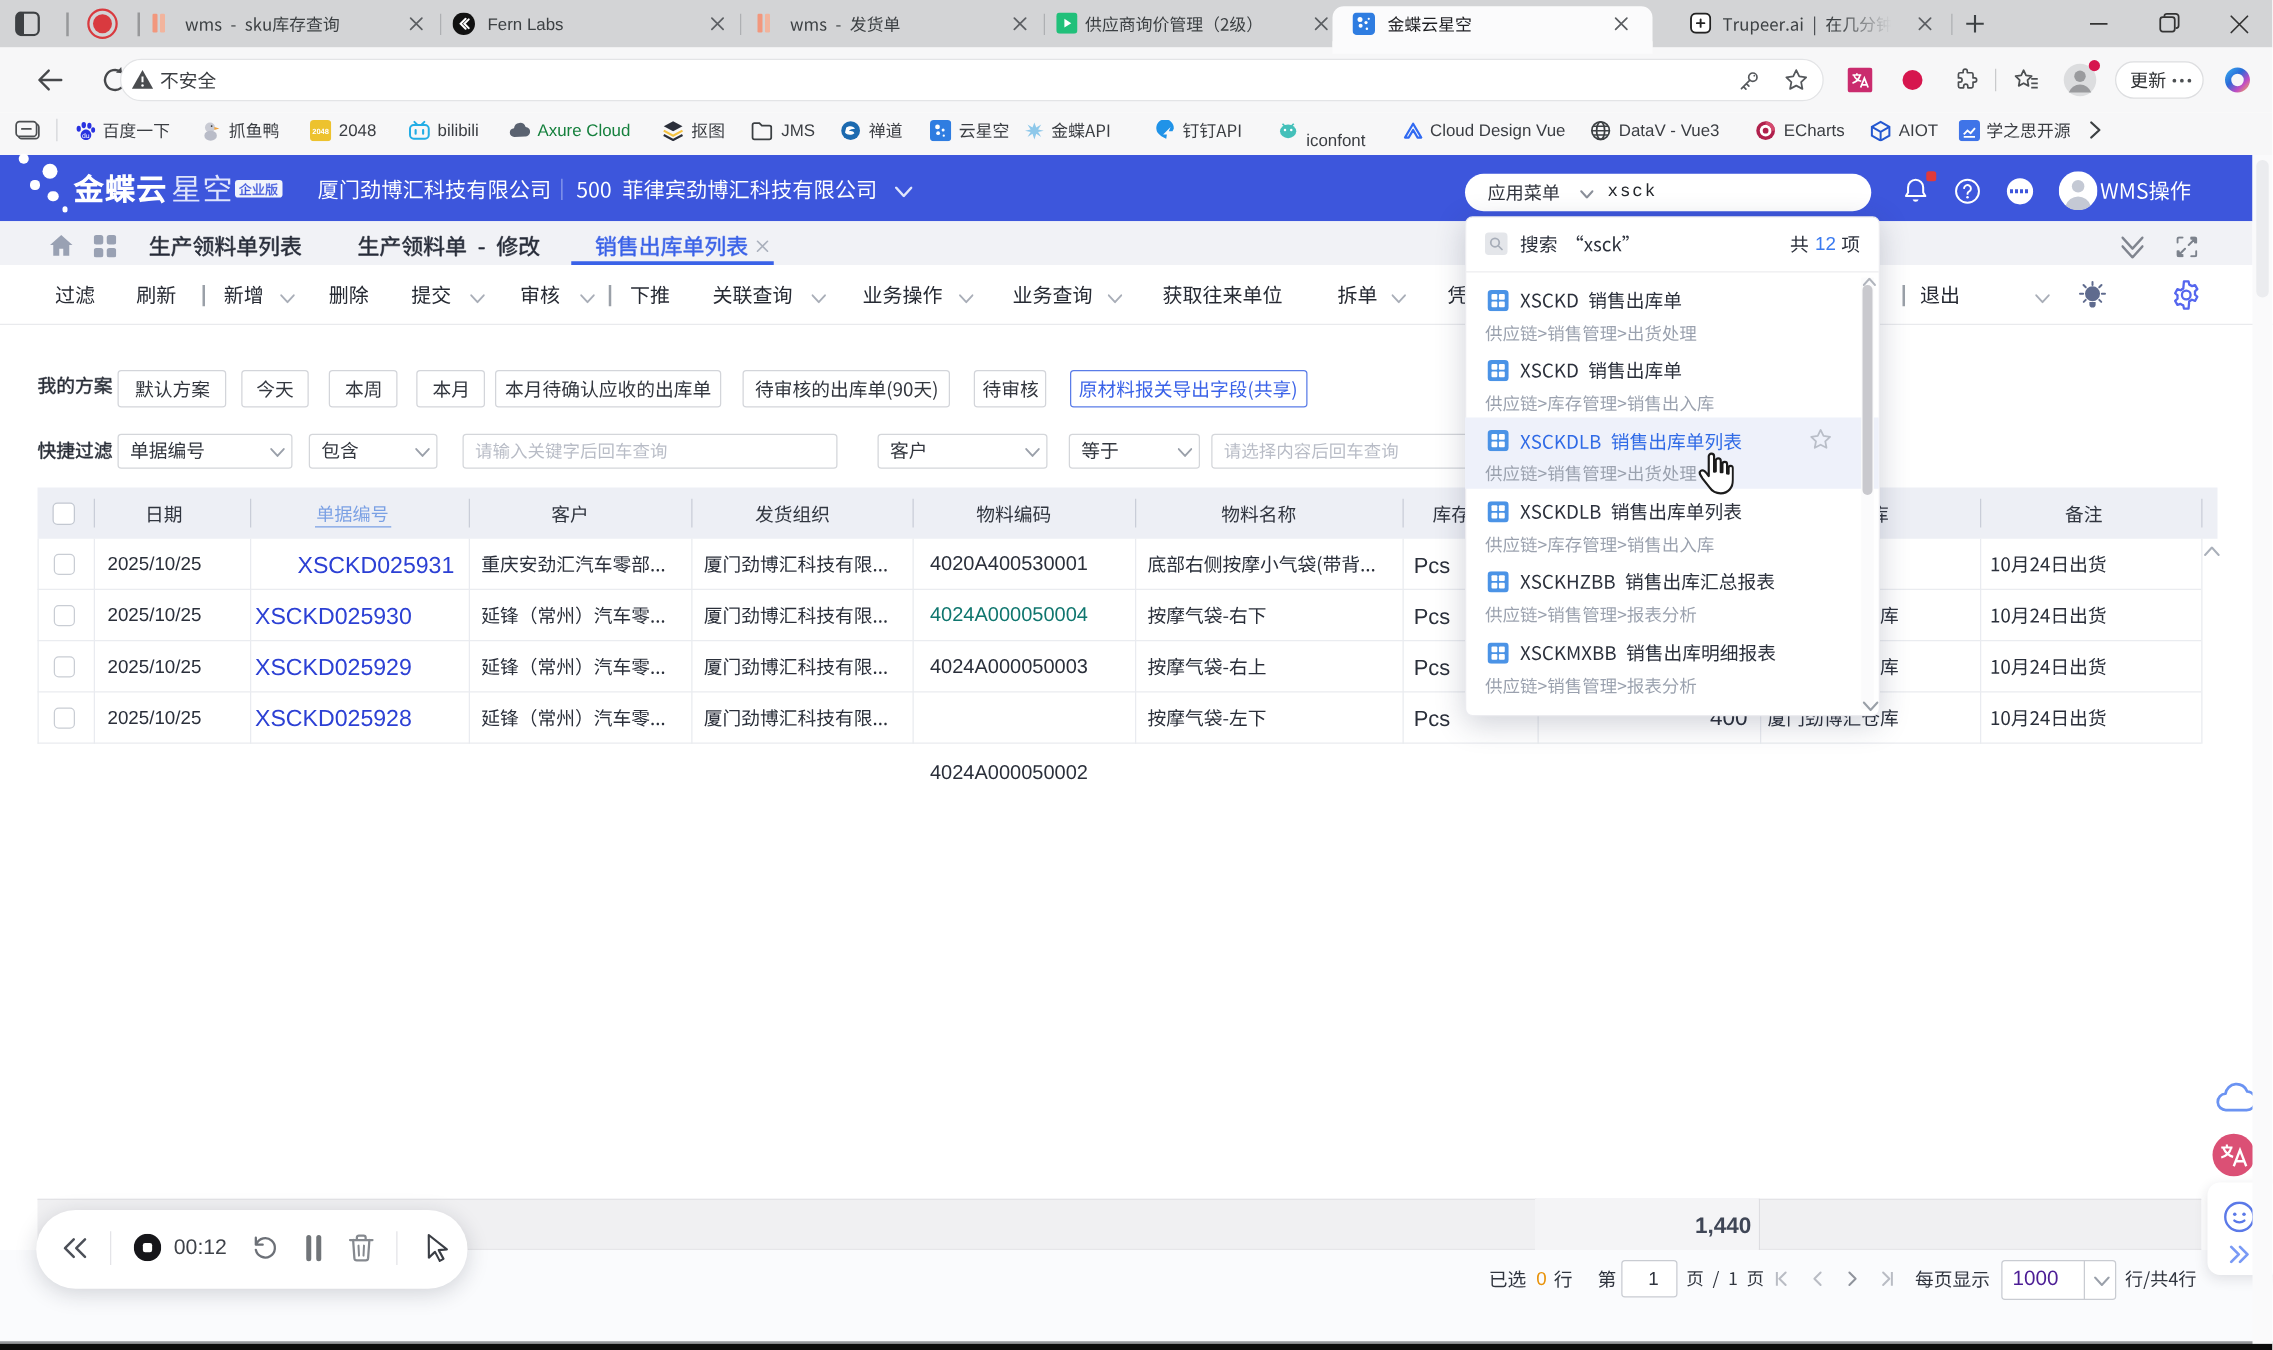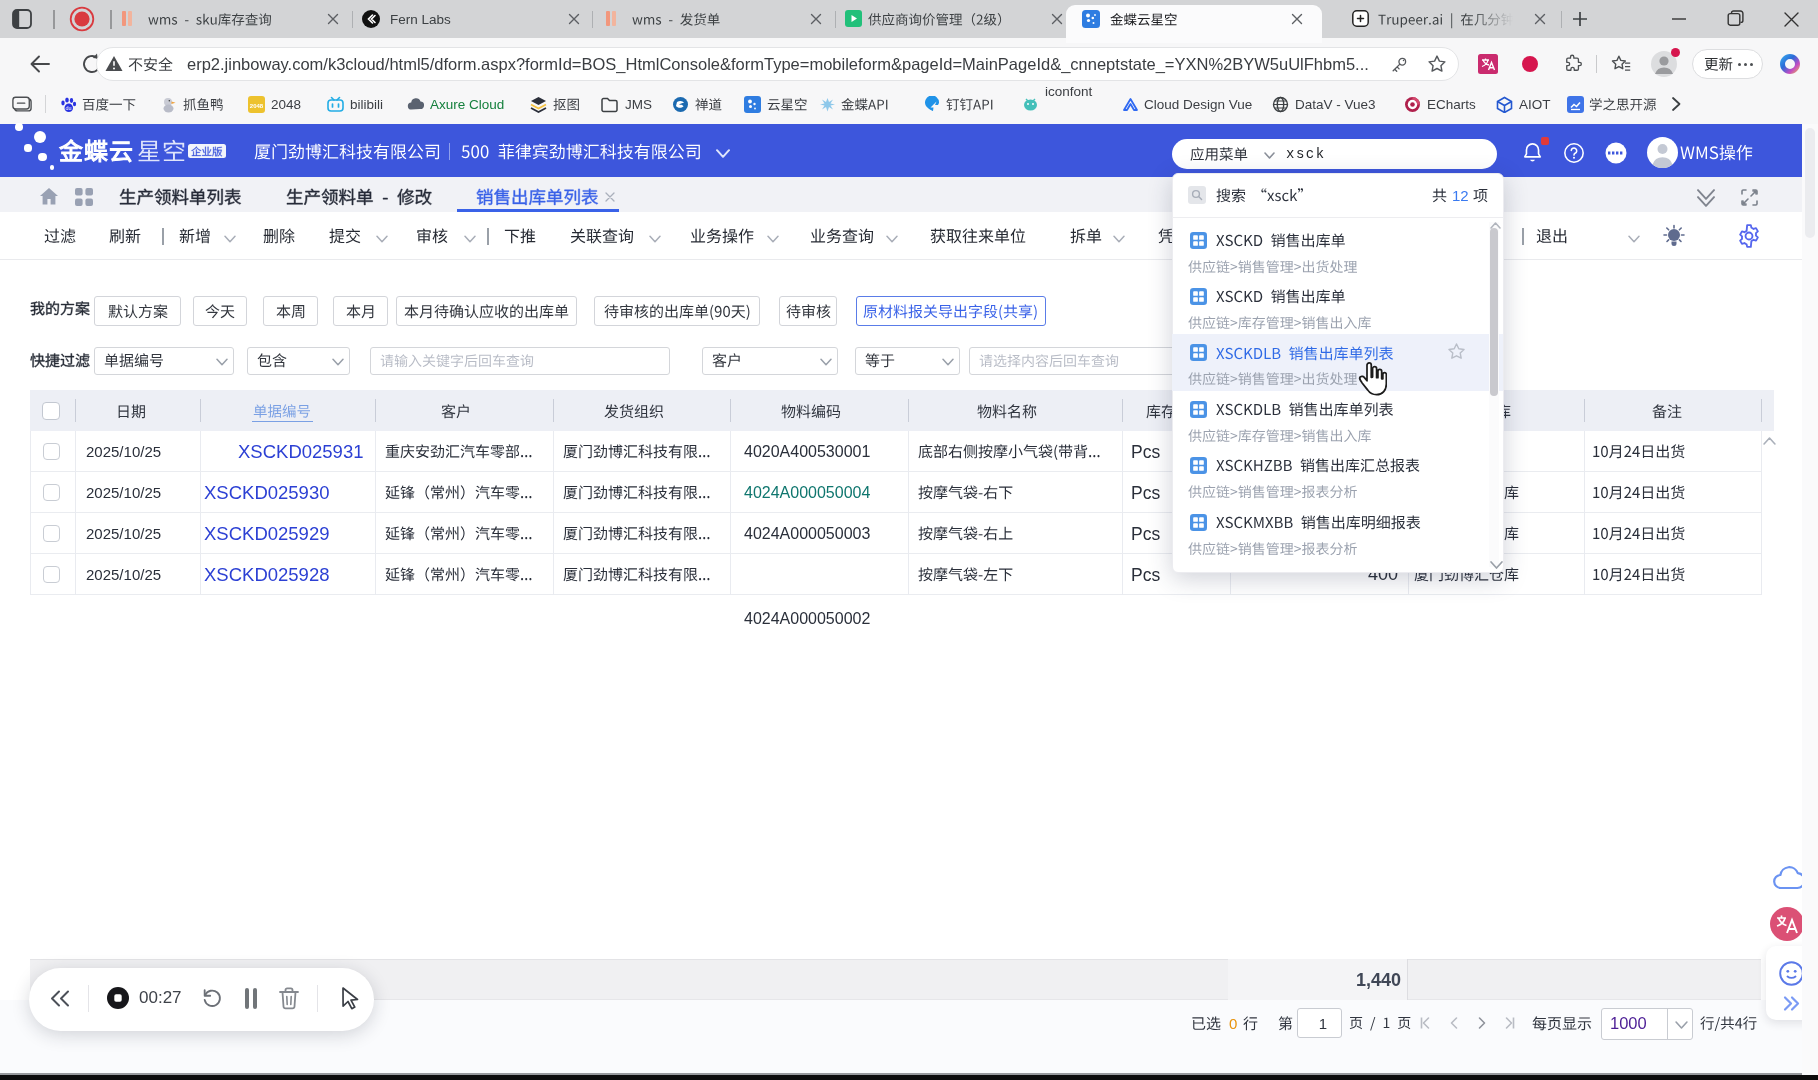--- a/index.html
+++ b/index.html
@@ -401,21 +401,20 @@
     <svg class="abs" style="left:105px;top:55px" width="18" height="17" viewBox="0 0 18 17">
 <path d="M9 1 L17.5 16 H0.5 Z" fill="#4a4c4f"></path>
       <path d="M9 6.2 v4.6" stroke="#fff" stroke-width="1.6"></path>
       <circle cx="9" cy="13.4" r="1" fill="#fff"></circle>
     </svg>
     <svg class="t" style="left:128.0px;top:54.7px;width:45.0px;height:19.5px;color:#3c3f43;" viewBox="0 -1000 3000 1300">
       <use href="#g42" x="0"></use>
       <use href="#g43" x="1000"></use>
       <use href="#g44" x="2000"></use>
     </svg>
-    <div style="position:absolute;left:187px;top:52.5px;font:400 16.5px/23px 'Liberation Sans', sans-serif;color:#3a3d41;white-space:nowrap;">erp2.jinboway.com/k3cloud/html5/dform.aspx?formId=BOS_HtmlConsole&amp;formType=mobileform&amp;pageId=MainPageId&amp;_cnneptstate_=YXN%2BYW5uUlFhbm5...</div>
     <svg class="abs" style="left:1390px;top:55px" width="19" height="19" viewBox="0 0 24 24">
 <circle cx="15.5" cy="8.5" r="4.2" fill="none" stroke="#55585c" stroke-width="1.7"></circle>
 <path d="M12.5 11.5 L4 20 M6 18 l2.5 2.5 M9 15 l2.5 2.5" fill="none" stroke="#55585c" stroke-width="1.7" stroke-linecap="round"></path>
 <circle cx="17" cy="7" r="0.9" fill="#55585c"></circle>
     </svg>
     <svg class="abs" style="left:1427px;top:54px" width="20" height="20" viewBox="0 0 24 24">
 <path d="M12 2.5 l2.9 6 6.6 0.9 -4.8 4.6 1.2 6.5 -5.9 -3.1 -5.9 3.1 1.2 -6.5 -4.8 -4.6 6.6 -0.9 z" fill="none" stroke="#55585c" stroke-width="1.7" stroke-linejoin="round"></path>
     </svg>
     <svg class="abs" style="left:1478px;top:54px" width="20" height="20" viewBox="0 0 20 20">
 <rect width="20" height="20" rx="2.5" fill="#ca2b6e"></rect>
@@ -555,21 +554,21 @@
       <use href="#g58" x="2000"></use>
       <use href="#g59" x="2608"></use>
       <use href="#g60" x="3241"></use>
     </svg>
     <svg class="abs" style="left:1022px;top:96px" width="17" height="17" viewBox="0 0 17 17">
       <ellipse cx="8.5" cy="9" rx="6.5" ry="5.5" fill="#44c0ba"></ellipse>
       <circle cx="6" cy="8" r="1" fill="#fff"></circle>
       <circle cx="11" cy="8" r="1" fill="#fff"></circle>
       <path d="M4 3 l2 2 M13 3 l-2 2" stroke="#44c0ba" stroke-width="1.4"></path>
     </svg>
-    <div style="position:absolute;left:1045px;top:82px;font:400 13.5px/19px 'Liberation Sans', sans-serif;color:#3b3e43;white-space:nowrap;">iconfont</div>
+    <div style="position:absolute;left:1045px;top:103px;font:400 13.5px/19px 'Liberation Sans', sans-serif;color:#3b3e43;white-space:nowrap;">iconfont</div>
     <svg class="abs" style="left:1122px;top:96px" width="17" height="17" viewBox="0 0 17 17">
       <path d="M2 14 L8.5 3 L15 14 l-3 0 L8.5 8 L5 14 z" fill="none" stroke="#306af2" stroke-width="1.8" stroke-linejoin="round"></path>
     </svg>
     <div style="position:absolute;left:1144px;top:94.5px;font:400 13.5px/19px 'Liberation Sans', sans-serif;color:#3b3e43;white-space:nowrap;">Cloud Design Vue</div>
     <svg class="abs" style="left:1272px;top:96px" width="17" height="17" viewBox="0 0 17 17">
       <circle cx="8.5" cy="8.5" r="7" fill="none" stroke="#3c4043" stroke-width="1.4"></circle>
       <ellipse cx="8.5" cy="8.5" rx="3.2" ry="7" fill="none" stroke="#3c4043" stroke-width="1.4"></ellipse>
       <path d="M1.5 8.5 h14 M2.5 5 h12 M2.5 12 h12" stroke="#3c4043" stroke-width="1.2" fill="none"></path>
     </svg>
     <div style="position:absolute;left:1295px;top:94.5px;font:400 13.5px/19px 'Liberation Sans', sans-serif;color:#3b3e43;white-space:nowrap;">DataV - Vue3</div>
@@ -1653,21 +1652,21 @@
     </svg>
     <div class="abs" style="left:29px;top:968px;width:345px;height:63px;background:#fff;border-radius:32px;box-shadow:0 4px 18px rgba(30,35,50,.18)"></div>
     <svg class="abs" style="left:49px;top:989px" width="22" height="19" viewBox="0 0 22 19">
 <path d="M10 2.5 L3 9.5 L10 16.5 M19 2.5 L12 9.5 L19 16.5" fill="none" stroke="#4c5058" stroke-width="2" stroke-linecap="round" stroke-linejoin="round"></path>
     </svg>
     <div class="abs" style="left:88px;top:985px;width:1px;height:27px;background:#e4e4e8"></div>
     <svg class="abs" style="left:107px;top:987px" width="22" height="22" viewBox="0 0 22 22">
 <circle cx="11" cy="11" r="11" fill="#16161a"></circle>
       <rect x="7.3" y="7.3" width="7.4" height="7.4" rx="1.8" fill="#fff"></rect>
     </svg>
-    <div style="position:absolute;left:139px;top:986.0px;font:400 17px/24px 'Liberation Sans', sans-serif;color:#3e4249;white-space:nowrap;">00:27</div>
+    <div style="position:absolute;left:139px;top:986.0px;font:400 17px/24px 'Liberation Sans', sans-serif;color:#3e4249;white-space:nowrap;">00:12</div>
     <svg class="abs" style="left:201px;top:987px" width="22" height="22" viewBox="0 0 24 24">
 <path d="M4.5 9 a8.4 8.4 0 1 1 -0.5 5" fill="none" stroke="#6c7077" stroke-width="2" stroke-linecap="round"></path>
 <path d="M4 3.5 V9.5 H10" fill="none" stroke="#6c7077" stroke-width="2" stroke-linecap="round" stroke-linejoin="round"></path>
     </svg>
     <div class="abs" style="left:245px;top:988px;width:4px;height:21px;background:#717579;border-radius:2px"></div>
     <div class="abs" style="left:253px;top:988px;width:4px;height:21px;background:#717579;border-radius:2px"></div>
     <svg class="abs" style="left:278px;top:987px" width="22" height="23" viewBox="0 0 22 23">
 <path d="M2 5 h18 M7.5 5 V3 a1.6 1.6 0 0 1 1.6 -1.6 h3.8 A1.6 1.6 0 0 1 14.5 3 v2 M4.5 5 l1 14.5 a2 2 0 0 0 2 1.8 h7 a2 2 0 0 0 2 -1.8 L17.5 5" fill="none" stroke="#85898f" stroke-width="1.8" stroke-linecap="round"></path>
 <path d="M8.8 9.5 l0.4 8 M13.2 9.5 l-0.4 8" stroke="#85898f" stroke-width="1.6" stroke-linecap="round"></path>
     </svg>

